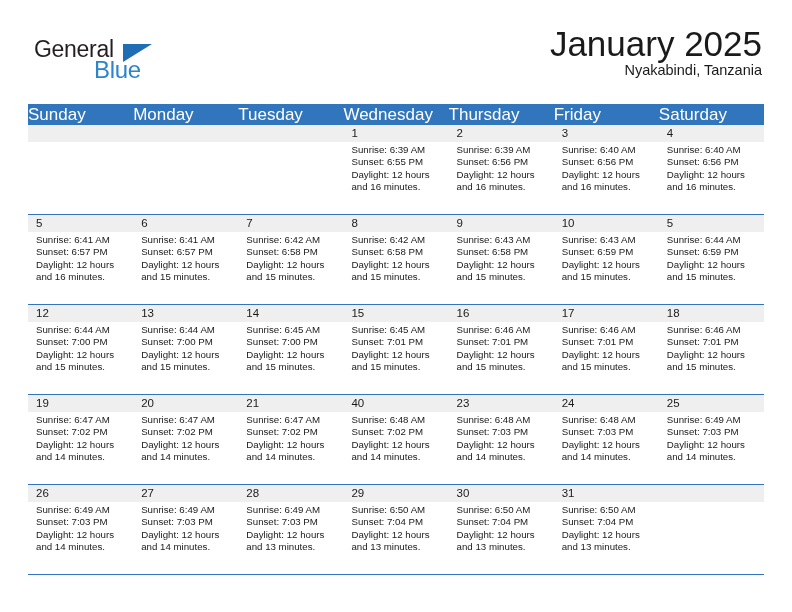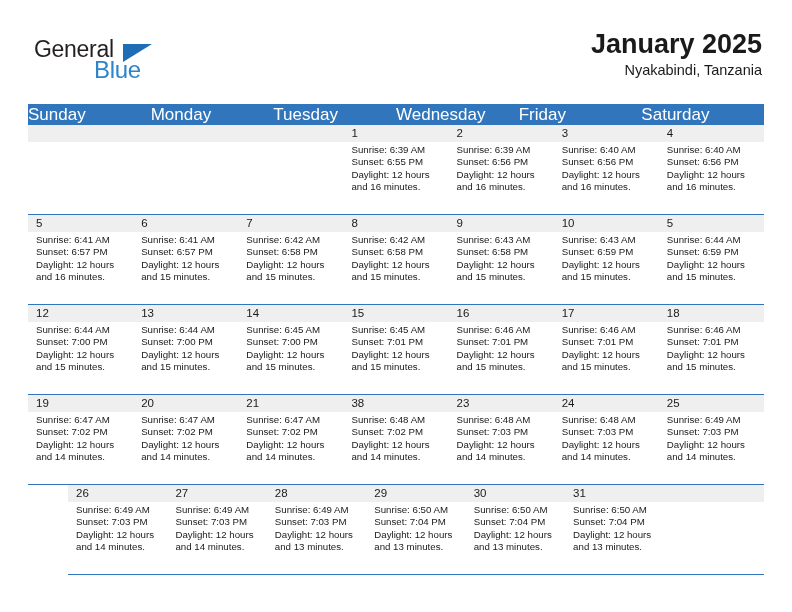--- a/index.html
+++ b/index.html
@@ -63,25 +63,24 @@
     color: #2b84cc;
   }
 
   .title-block {
     position: absolute;
     right: 0;
     top: 0;
     text-align: right;
   }
   .cal-title {
-    font-size: 27px;
+    font-size: 35px;
     color: #1a1a1a;
     line-height: 32px;
     white-space: nowrap;
-    font-weight: bold;
   }
   .cal-subtitle {
     font-size: 14.5px;
     color: #1a1a1a;
     line-height: 20px;
     white-space: nowrap;
   }
 
   
   .calendar {
@@ -105,21 +104,20 @@
     overflow: hidden;
   }
   .week-row {
     display: flex;
     height: 90px;
     border-bottom: 1px solid #3176bc;
     box-sizing: border-box;
   }
   .week-row:last-child {
     border-bottom: 1px solid #3176bc;
-    margin-left: 40px;
   }
   .day-cell {
     flex: 1 1 0;
     position: relative;
     box-sizing: border-box;
     overflow: hidden;
   }
   .day-number-bar {
     height: 17px;
     background: #efefef;
@@ -161,20 +159,21 @@
     </div>
 
   </div>
 
   <div class="calendar">
     <div class="dow-row" id="dow-row">
         <div class="dow-cell">Sunday</div>
         <div class="dow-cell">Monday</div>
         <div class="dow-cell">Tuesday</div>
         <div class="dow-cell">Wednesday</div>
+        <div class="dow-cell">Thursday</div>
         <div class="dow-cell">Friday</div>
         <div class="dow-cell">Saturday</div>
       </div>
     <div id="weeks-container">
         <div class="week-row">
           <div class="day-cell empty">
             <div class="day-number-bar"></div>
           </div>
           <div class="day-cell empty">
             <div class="day-number-bar"></div>
@@ -371,21 +370,21 @@
           <div class="day-cell">
             <div class="day-number-bar">21</div>
             <div class="day-info">
               <div>Sunrise: 6:47 AM</div>
               <div>Sunset: 7:02 PM</div>
               <div>Daylight: 12 hours</div>
               <div>and 14 minutes.</div>
             </div>
           </div>
           <div class="day-cell">
-            <div class="day-number-bar">38</div>
+            <div class="day-number-bar">40</div>
             <div class="day-info">
               <div>Sunrise: 6:48 AM</div>
               <div>Sunset: 7:02 PM</div>
               <div>Daylight: 12 hours</div>
               <div>and 14 minutes.</div>
             </div>
           </div>
           <div class="day-cell">
             <div class="day-number-bar">23</div>
             <div class="day-info">

